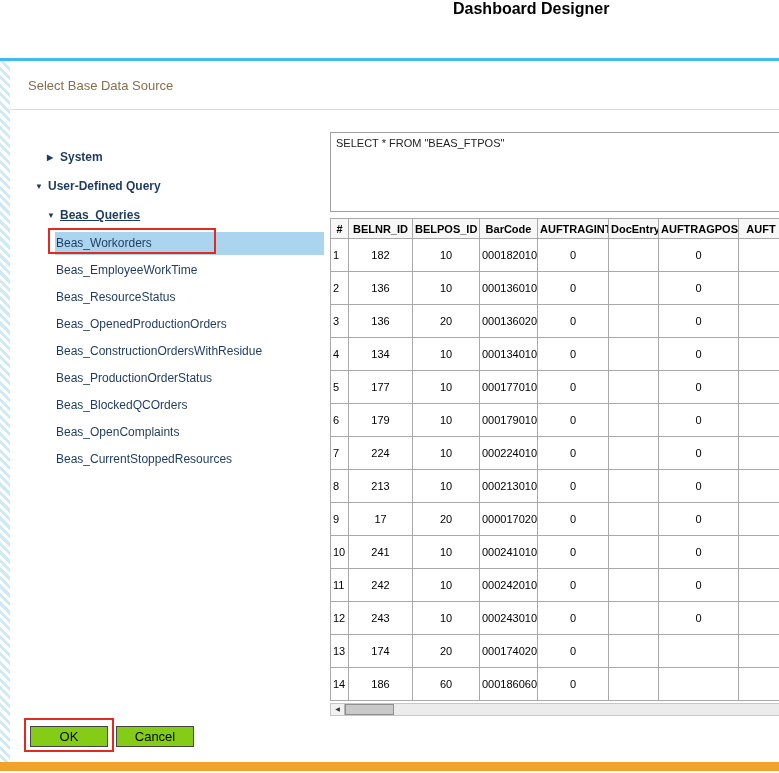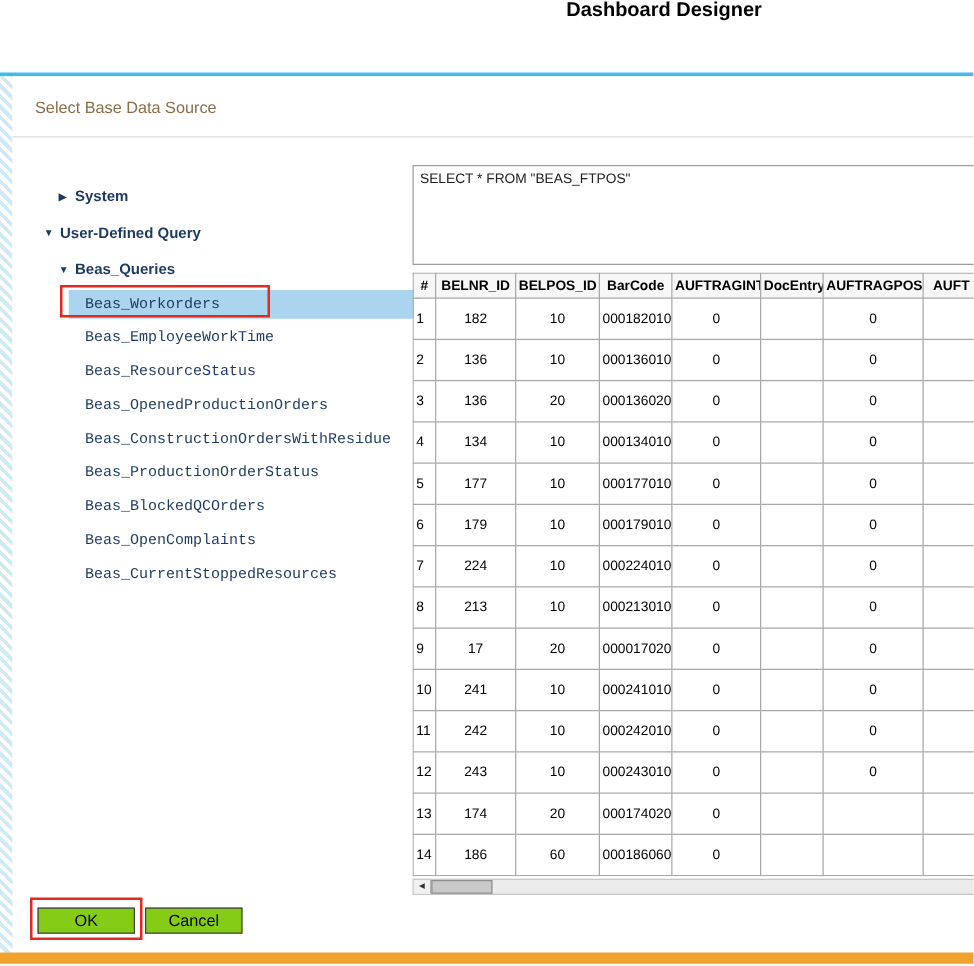--- a/index.html
+++ b/index.html
@@ -29,27 +29,27 @@
   }
   .dialog-separator {
     position:absolute; left:0; top:48px; width:769px; height:1px; background:#dcdcdc;
   }
   
   .tree { position:absolute; left:25px; top:86px; width:300px; }
   .tree-row { height:20px; line-height:20px; font-size:12px; font-weight:bold;
     color:var(--tree-text, #1d3a5f); white-space:nowrap; cursor:default; }
   .tree-row.lvl1 { margin-bottom:9px; }
   .tree-row.lvl2 { padding-left:12px; margin-bottom:9px; }
-  .tree-row.last { margin-bottom:7px; }
+  .tree-row.last { margin-bottom:7px;text-decoration:underline; }
   .tri { display:inline-block; width:13px; font-size:8px; vertical-align:1px;
     color:var(--tree-text, #1d3a5f); }
   .query-list { }
   .tree-leaf {
-    margin-left:20px; padding-left:13px; width:268px; height:23px; line-height:23px;
-    margin-bottom:4px; font-size:12px; color:var(--tree-text, #1d3a5f); white-space:nowrap;font-family:Liberation Mono, monospace;
+    margin-left:20px; padding-left:1px; width:268px; height:23px; line-height:23px;
+    margin-bottom:4px; font-size:12px; color:var(--tree-text, #1d3a5f); white-space:nowrap;
   }
   .tree-leaf.selected { background:var(--selection-blue, #abd4ef); }
   .tree-row.calc { margin-top:6px; }
   
   .sql-box {
     position:absolute; left:320px; top:71px; width:452px; height:80px;
     border:1px solid #9d9d9d; box-sizing:border-box; background:#ffffff;
     font-size:11px; color:#222; padding:4px 5px; overflow:hidden;
   }
   

